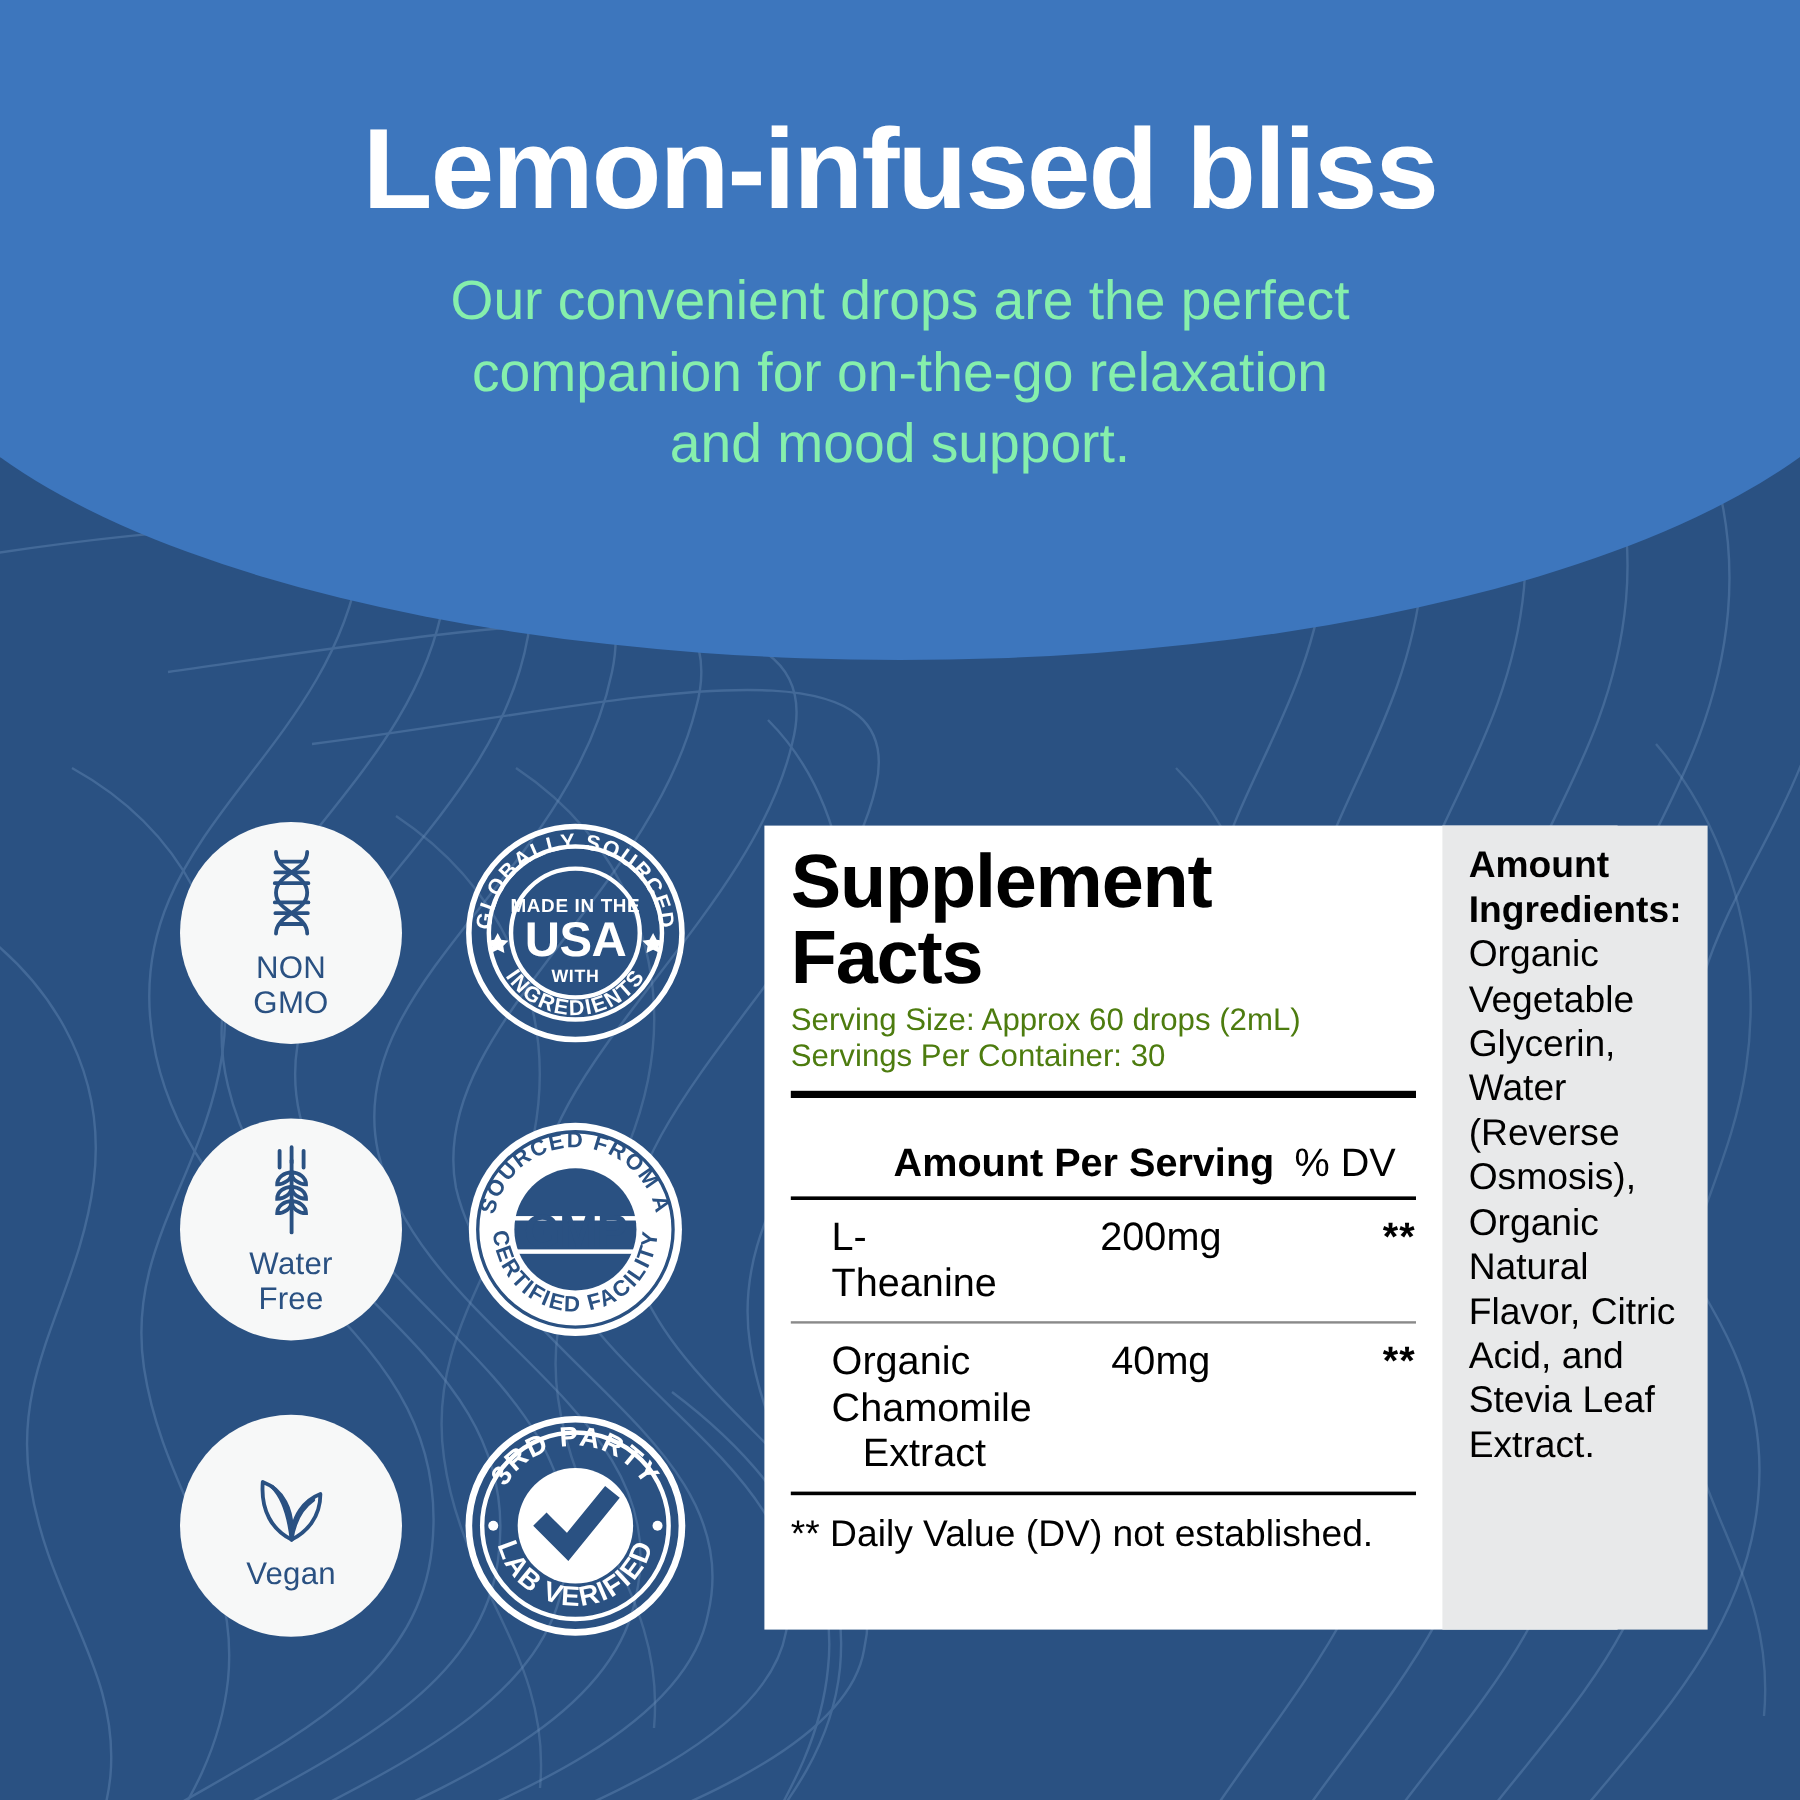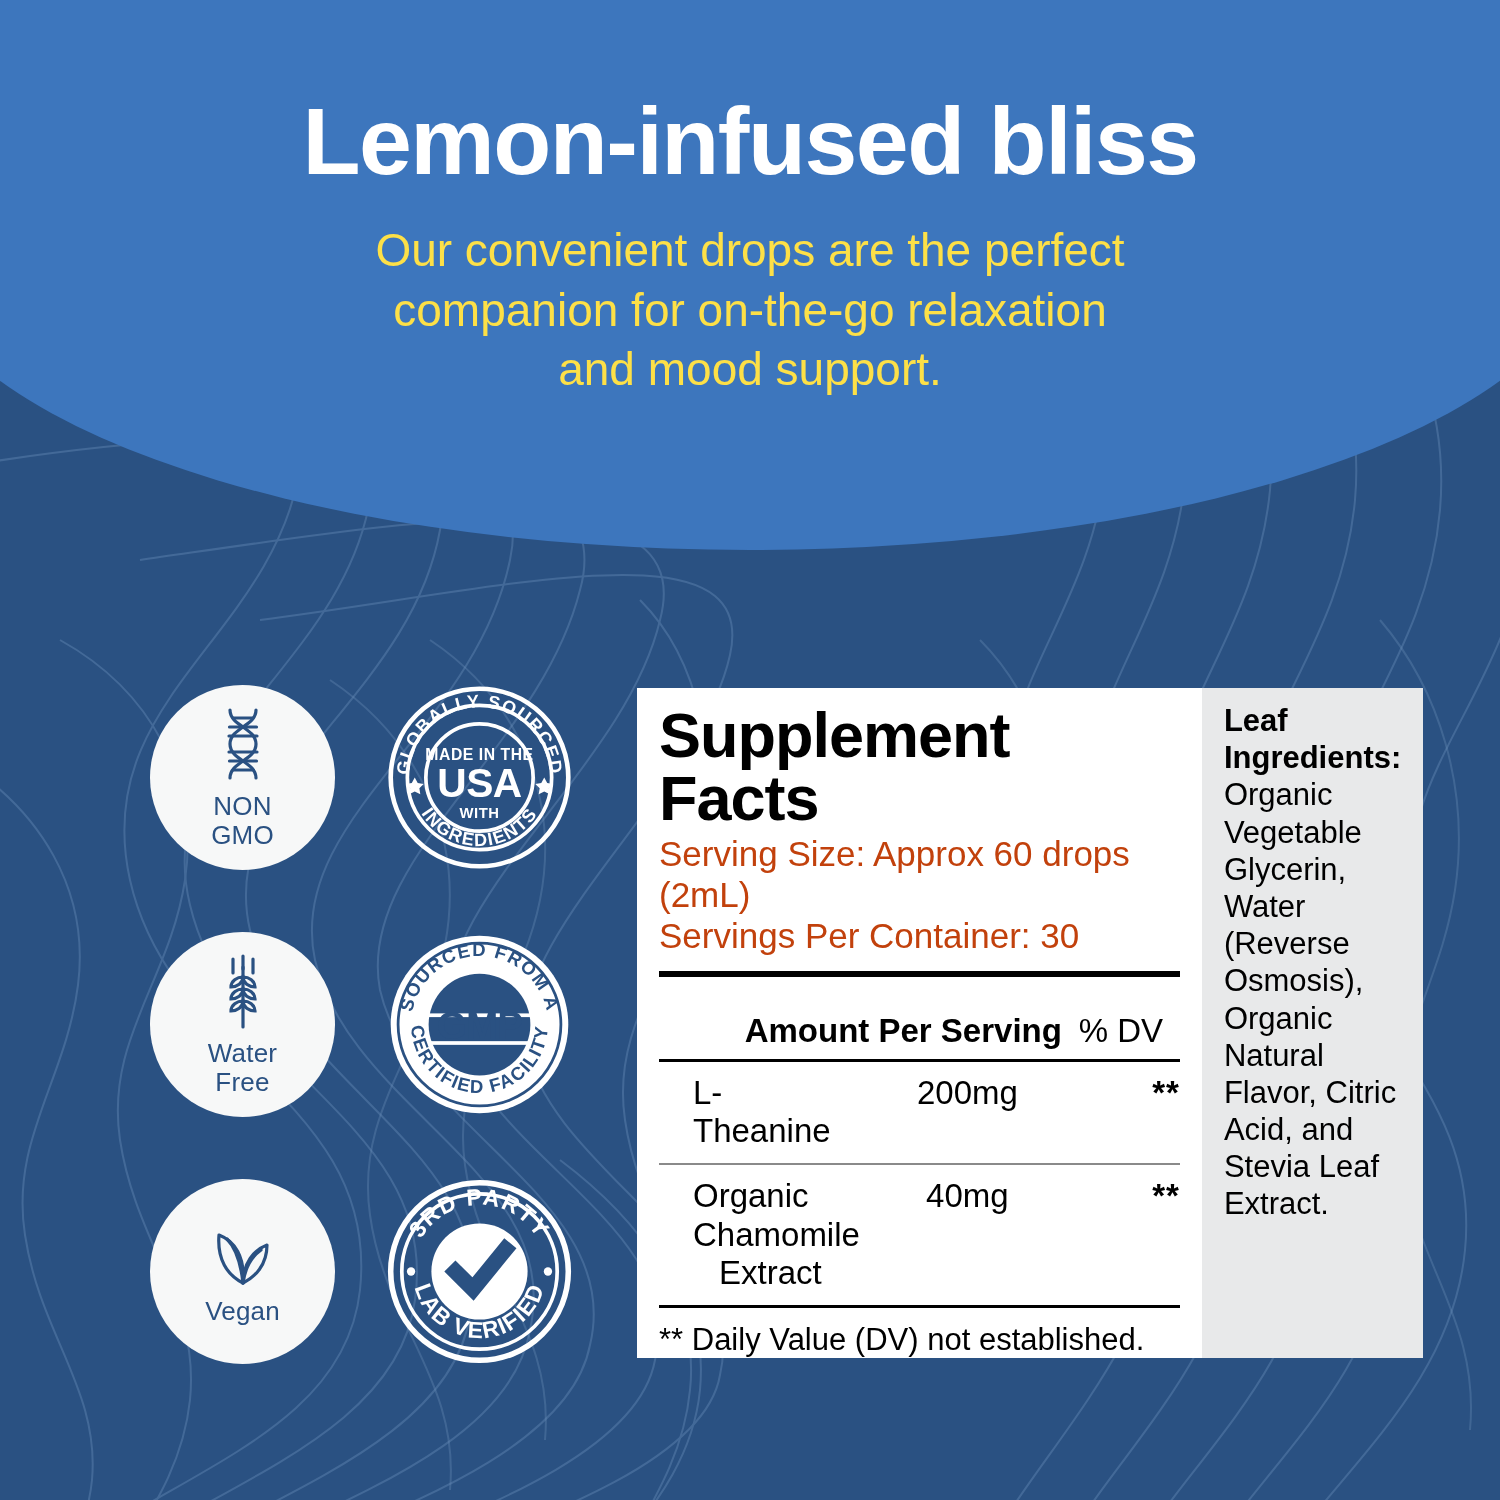--- a/index.html
+++ b/index.html
@@ -26,21 +26,21 @@
   #banner-text{
     position:absolute;left:0;top:0;width:1500px;height:560px;
     z-index:2;display:flex;flex-direction:column;align-items:center;
     padding-top:92px;box-sizing:border-box;
   }
   #headline{
     color:#FFFFFF;font-weight:bold;font-size:95px;line-height:1.04;
     letter-spacing:-1.5px;text-align:center;margin:0;
   }
   #subhead{
-    color:#fde047;font-size:46px;line-height:1.30;text-align:center;
+    color:#86efac;font-size:46px;line-height:1.30;text-align:center;
     margin:30px 0 0 0;max-width:1000px;font-weight:400;
   }
 
   
   #badges{
     position:absolute;left:150px;top:685px;width:420px;
     z-index:3;display:flex;flex-direction:column;gap:62px;
   }
   .badge-row{display:flex;align-items:center;gap:52px;}
   .circle-badge{
@@ -61,21 +61,21 @@
     position:absolute;left:637px;top:688px;
     width:711px;height:670px;
     background:#FFFFFF;z-index:3;box-sizing:border-box;
     display:flex;flex-direction:row;
   }
   #facts-inner{padding:10px 22px 0 22px;}
   #facts-title{
     font-size:63px;font-weight:bold;color:#000;line-height:1.0;
     letter-spacing:-1px;margin:6px 0 4px 0;
   }
-  .serv{font-size:35px;color:#c2410c;line-height:1.17;}
+  .serv{font-size:26px;color:#4d7c0f;line-height:1.17;}
   .rule-thick{height:6px;background:#000;margin:14px 0 0 0;}
   .rule-med{height:3px;background:#000;margin:0;}
   .rule-thin{height:2px;background:#8A8A8A;margin:0;}
   .hdr-row{
     display:flex;align-items:flex-end;justify-content:flex-end;
     padding:7px 0 9px 0;gap:0;
   }
   .hdr-aps{font-size:33px;font-weight:bold;color:#000;margin-top:28px;}
   .hdr-dv{font-size:33px;font-weight:normal;color:#000;width:118px;text-align:center;}
   .irow{display:flex;align-items:flex-start;padding:12px 0 12px 0;margin-left:34px;}
@@ -282,17 +282,17 @@
         <span class="iamt">40mg</span>
         <span class="idv">**</span>
       </div>
 
       <div class="rule-med"></div>
 
       <div id="footnote">** Daily Value (DV) not established.</div>
     </div>
 
     <div id="other">
-      <b>Leaf Ingredients:</b><span> Organic Vegetable Glycerin, Water (Reverse Osmosis), Organic Natural Flavor, Citric Acid, and Stevia Leaf Extract.</span>
+      <b>Amount Ingredients:</b><span> Organic Vegetable Glycerin, Water (Reverse Osmosis), Organic Natural Flavor, Citric Acid, and Stevia Leaf Extract.</span>
     </div>
   </div>
 
 </div>
 
 </body></html>

